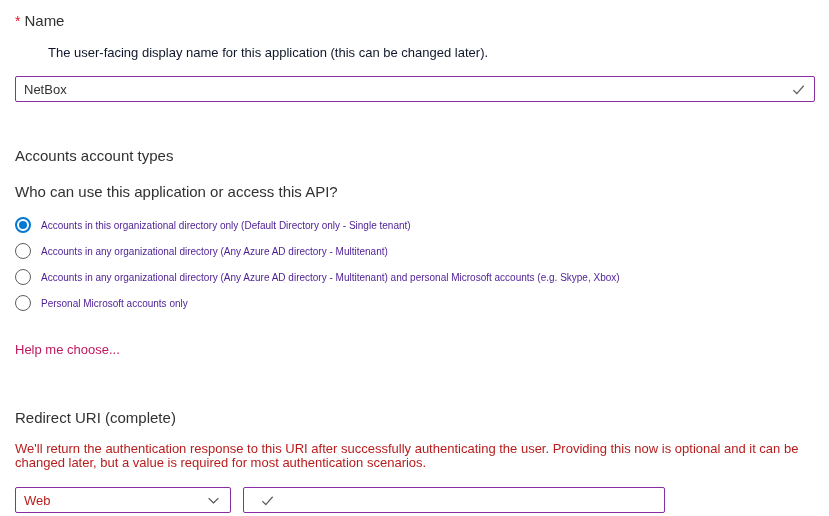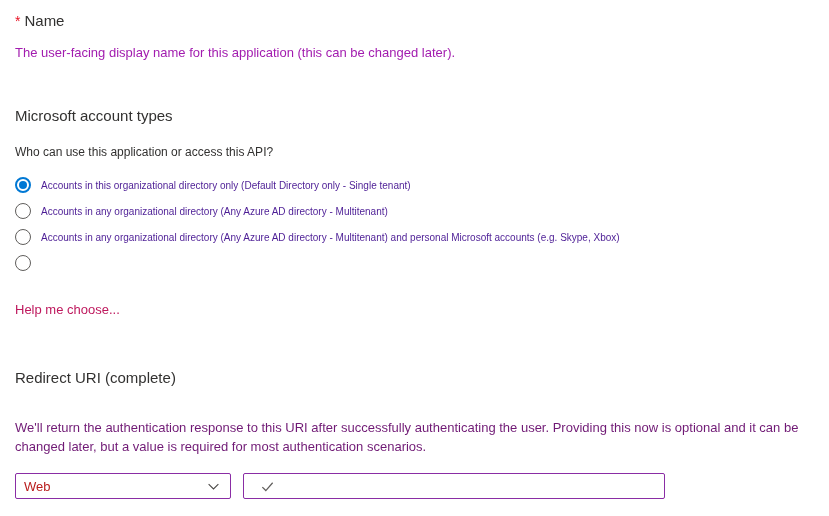--- a/index.html
+++ b/index.html
@@ -23,23 +23,24 @@
     font-weight: 400;
   }
   .required-marker {
     color: #e81123;
     margin-right: 4px;
     font-size: 14px;
   }
   .desc {
     font-size: 13px;
     line-height: 19px;
-    color: #a21caf;
+    color: #0f172a;
     margin-top: 12px;
     max-width: 800px;
+    margin-left: 33px;
   }
   .text-field {
     margin-top: 14px;
     height: 26px;
     border: 1px solid #8a2da5;
     border-radius: 2px;
     background: #ffffff;
     display: flex;
     align-items: center;
     padding: 0 8px;
@@ -58,21 +59,21 @@
   }
   .field-check {
     flex: 0 0 auto;
     width: 15px;
     height: 15px;
     margin-left: 8px;
   }
   .section { margin-top: 0; }
   .gap-lg { height: 44px; }
   .question {
-    font-size: 12px;
+    font-size: 15px;
     line-height: 18px;
     margin-top: 17px;
     color: #323130;
   }
   .radio-group { margin-top: 11px; }
   .radio-row {
     display: flex;
     align-items: center;
     height: 26px;
     cursor: pointer;
@@ -109,23 +110,23 @@
     display: inline-block;
     margin-top: 26px;
     font-size: 13px;
     color: #be185d;
     text-decoration: none;
     cursor: pointer;
   }
   .gap-xl { height: 50px; }
   .desc2 {
     font-size: 13px;
-    line-height: 19px;
-    color: #701a75;
-    margin-top: 30px;
+    line-height: 14px;
+    color: #b91c1c;
+    margin-top: 14px;
     max-width: 800px;
   }
   .uri-row {
     margin-top: 17px;
     display: flex;
     align-items: center;
   }
   .select-field {
     width: 216px;
     height: 26px;
@@ -151,45 +152,52 @@
   .uri-row .text-field { margin-top: 0; }
 </style>
 </head>
 <body>
 
 <div class="page">
 
   <div class="section">
     <div class="section-title"><span class="required-marker">*</span><span>Name</span></div>
     <div class="desc">The user-facing display name for this application (this can be changed later).</div>
+    <div class="text-field">
+      <input type="text" value="NetBox" style="">
+      <svg class="field-check" viewBox="0 0 16 16">
+          <path d="M2.5 8.6 L6.2 12.3 L13.5 4.0" fill="none" stroke="#605e5c" stroke-width="1.3"></path>
+        </svg>
+    </div>
   </div>
 
   <div class="gap-lg"></div>
 
   <div class="section">
-    <div class="section-title">Microsoft account types</div>
+    <div class="section-title">Accounts account types</div>
     <div class="question">Who can use this application or access this API?</div>
 
     <div class="radio-group">
       <div class="radio-row selected">
         <span class="radio-circle">
             <span class="radio-dot"></span>
           </span>
         <span class="radio-label">Accounts in this organizational directory only (Default Directory only - Single tenant)</span>
       </div>
       <div class="radio-row">
         <span class="radio-circle"></span>
         <span class="radio-label">Accounts in any organizational directory (Any Azure AD directory - Multitenant)</span>
       </div>
       <div class="radio-row">
         <span class="radio-circle"></span>
         <span class="radio-label">Accounts in any organizational directory (Any Azure AD directory - Multitenant) and personal Microsoft accounts (e.g. Skype, Xbox)</span>
       </div>
       <div class="radio-row">
         <span class="radio-circle"></span>
+        <span class="radio-label">Personal Microsoft accounts only</span>
       </div>
     </div>
 
     <a class="help-link">Help me choose...</a>
   </div>
 
   <div class="gap-xl"></div>
 
   <div class="section">
     <div class="section-title">Redirect URI (complete)</div>

